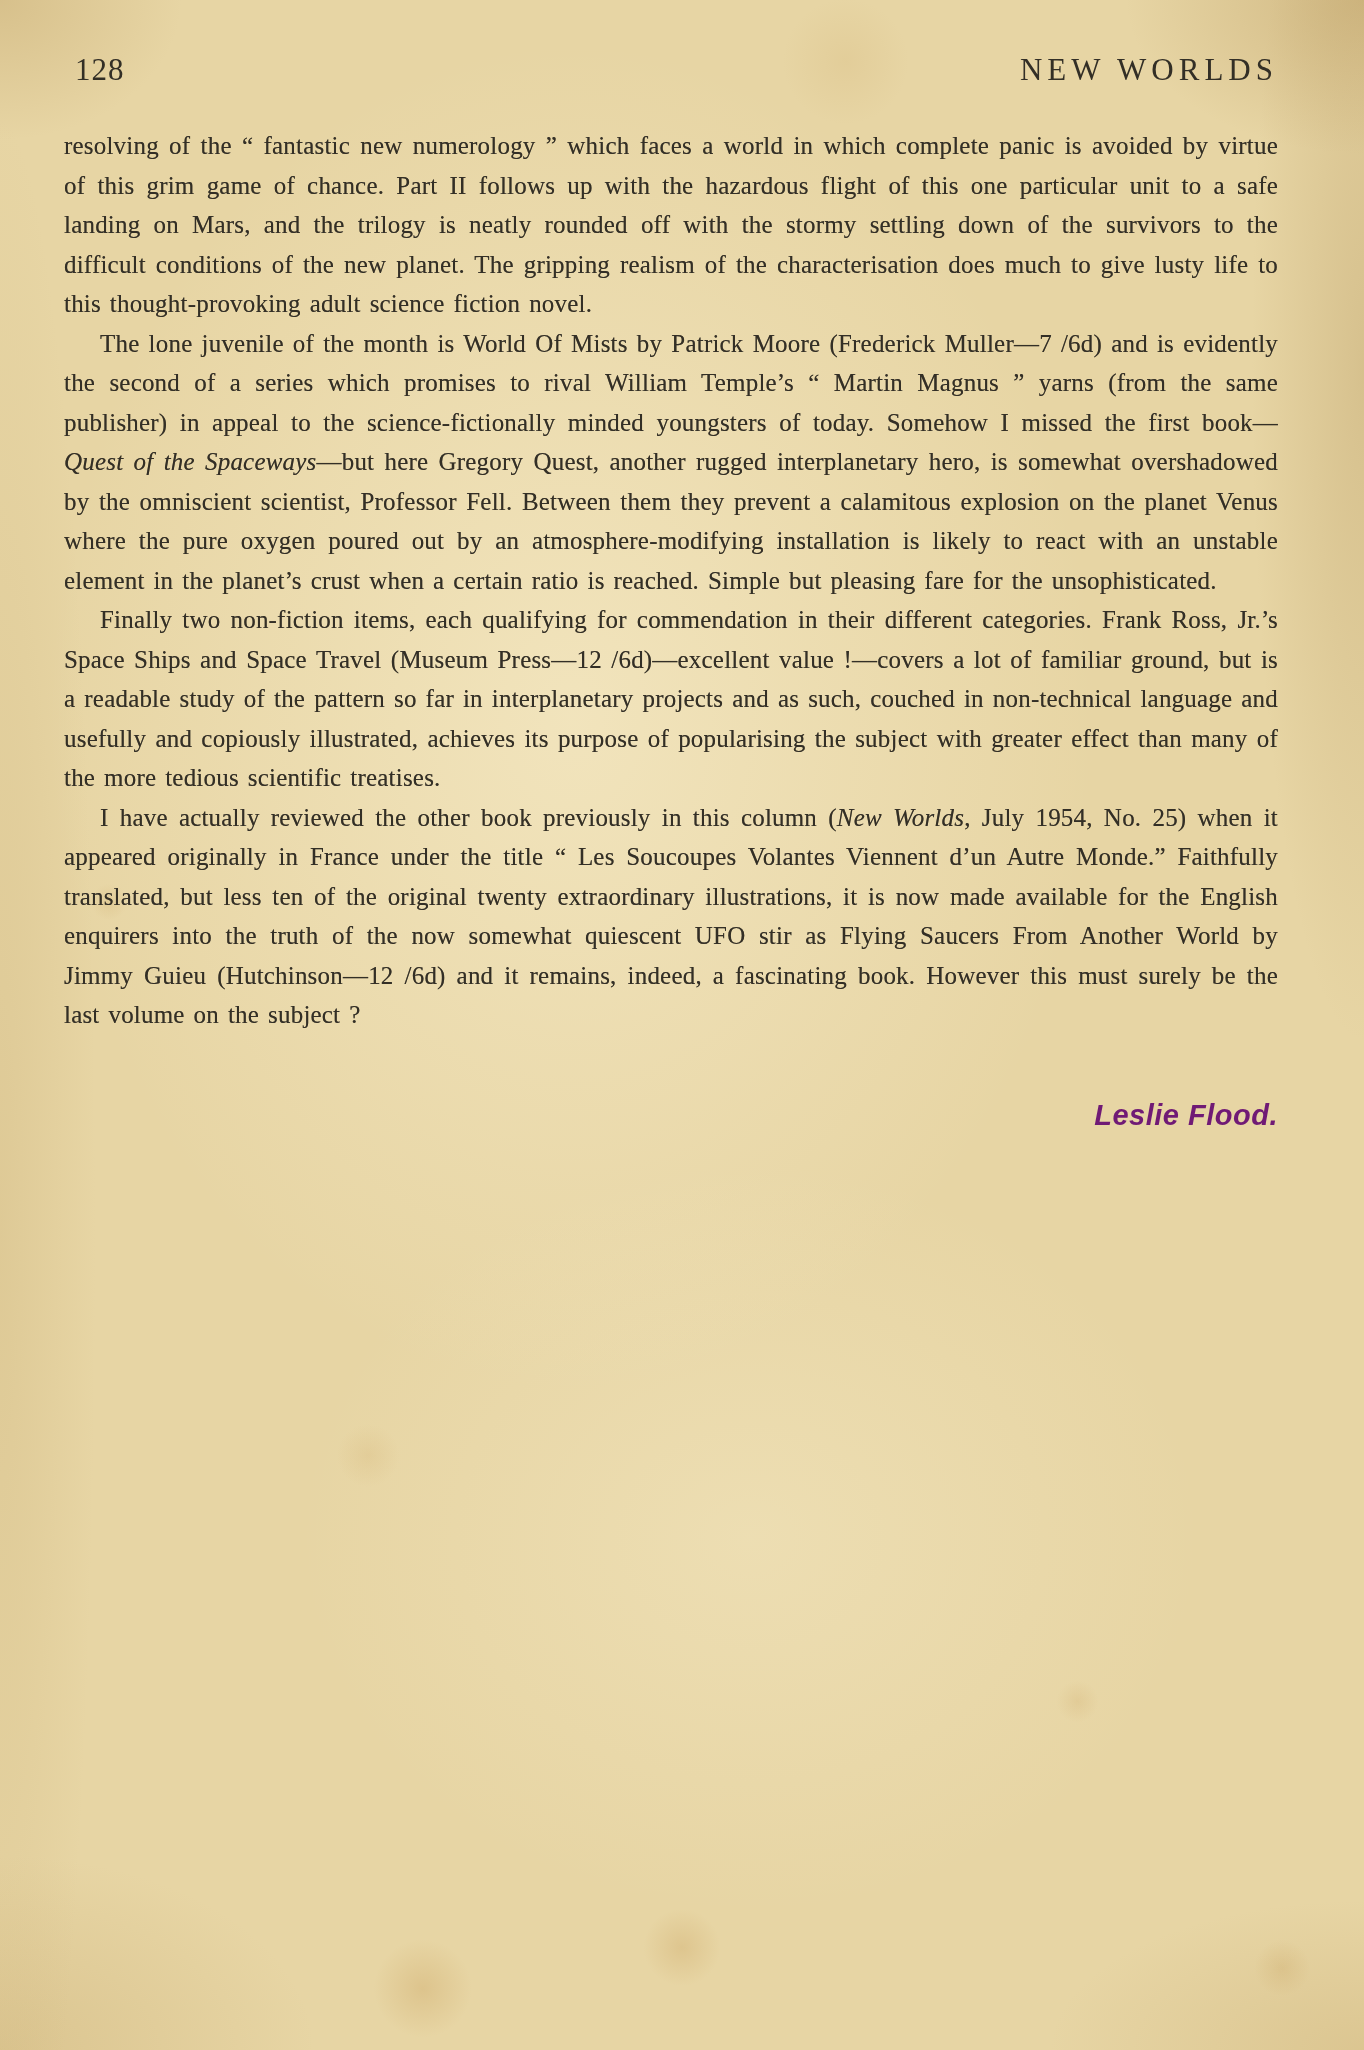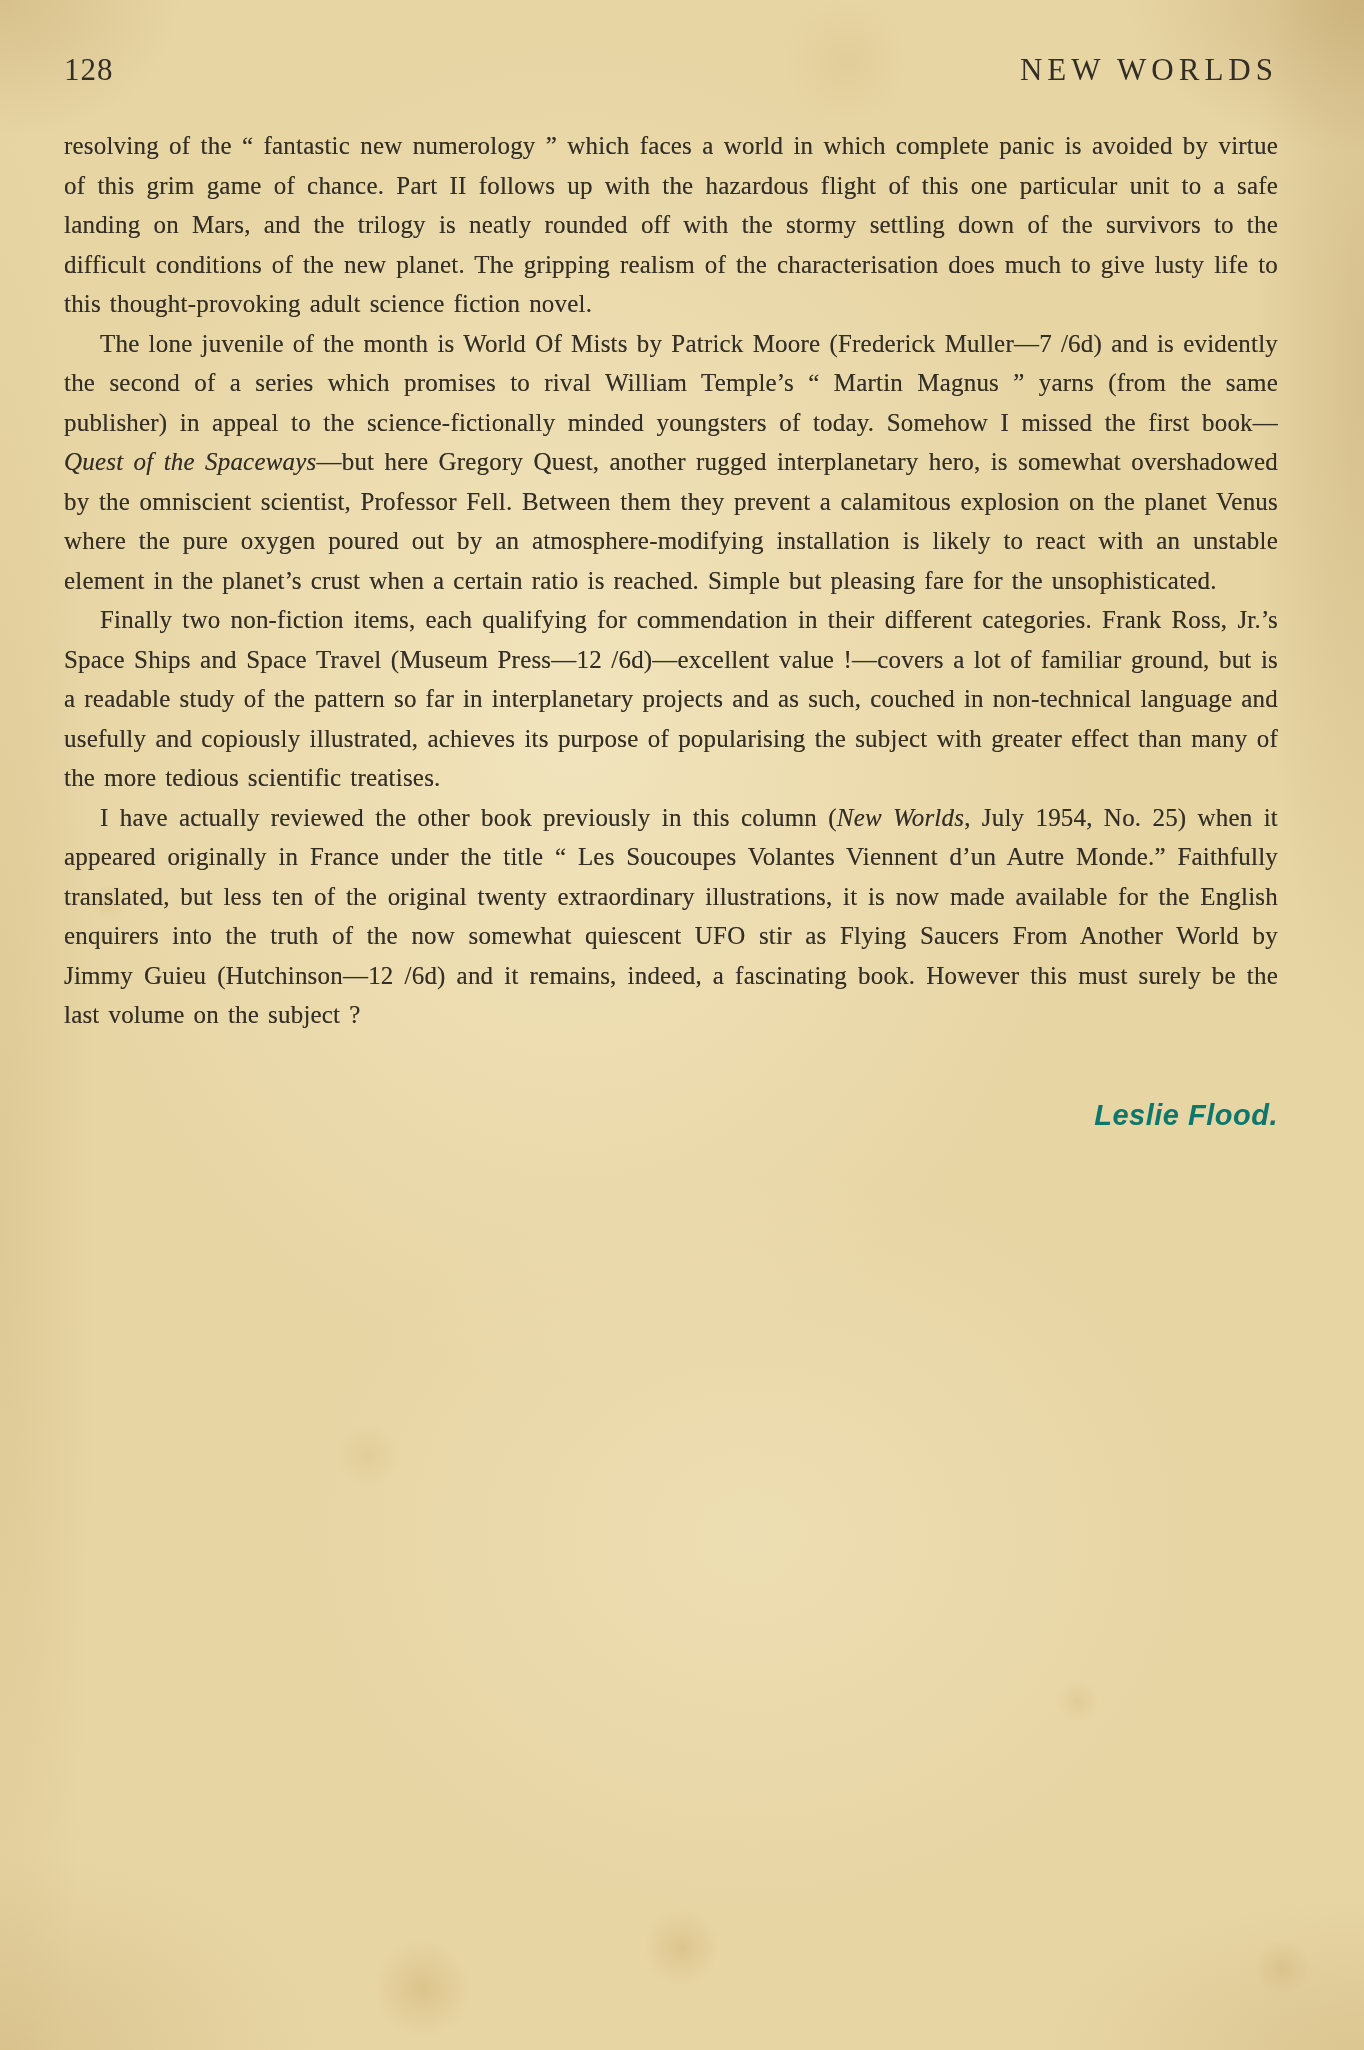--- a/index.html
+++ b/index.html
@@ -38,20 +38,21 @@
     position: absolute;
     left: 64px;
     top: 0;
     width: 1214px;
   }
   .page-header {
     display: flex;
     justify-content: space-between;
     align-items: flex-end;
     margin-top: 52px;
+    margin-left: 11px;
   }
   .page-number {
     font-size: 31px;
     letter-spacing: 1px;
   }
   .journal-title {
     font-size: 31px;
     letter-spacing: 5px;
     font-weight: normal;
   }
@@ -75,21 +76,21 @@
   .signature-row {
     margin-top: 64px;
     text-align: right;
   }
   .signature {
     font-family: "Liberation Sans", sans-serif;
     font-style: italic;
     font-weight: bold;
     font-size: 29px;
     letter-spacing: 0.5px;
-    color: #0f766e;
+    color: #701a75;
   }
 </style>
 </head>
 <body>
 
 <div class="content">
 
   <div class="page-header">
     <span class="page-number">128</span>
     <span class="journal-title">NEW WORLDS</span>

